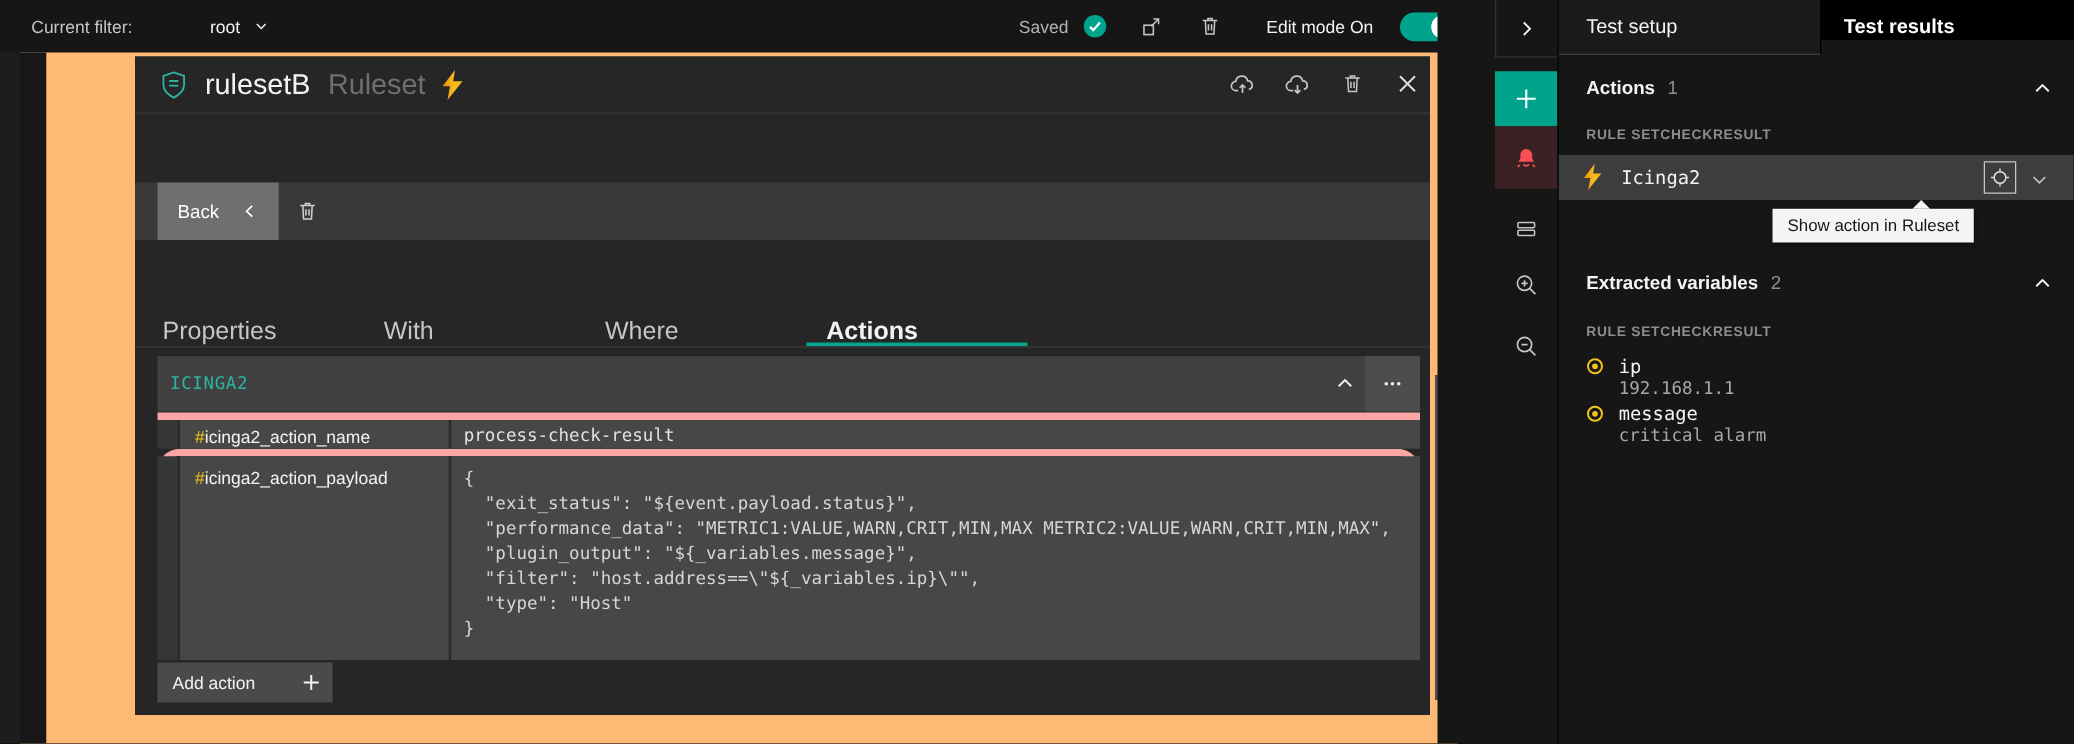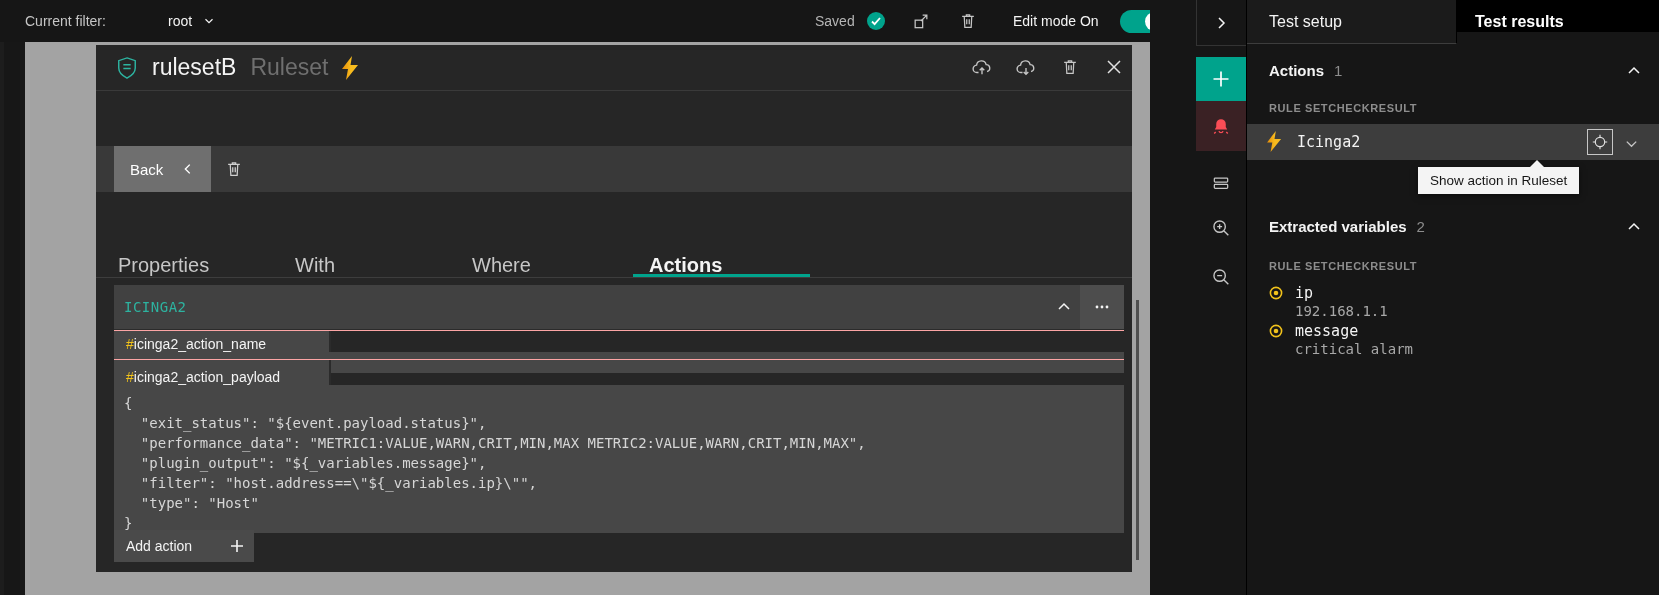--- a/index.html
+++ b/index.html
@@ -17,21 +17,21 @@
   .saved-label { left:815px; top:0; height:42px; line-height:42px; color:#b5b5b5; font-size:14px; }
   .saved-check { left:866px; top:11px; }
   .icon-btn { width:32px; height:32px; display:flex; align-items:center; justify-content:center; cursor:pointer; }
   .tb-export { left:905px; top:5px; }
   .tb-trash  { left:952px; top:5px; }
   .editmode-label { left:1013px; top:0; height:42px; line-height:42px; color:#f4f4f4; font-size:14px; }
   .toggle { left:1120px; top:10px; width:46px; height:23px; background:#00a38c; border-radius:12px; cursor:pointer; }
   .toggle .knob { position:absolute; right:2px; top:2px; width:19px; height:19px; border-radius:50%; background:#fff; }
 
   
-  .main-area { left:4px; top:42px; width:1150px; height:553px; background:#a3a3a3; }
+  .main-area { left:16px; top:42px; width:1150px; height:553px; background:#fdba74; }
   .left-strip { left:0; top:0; width:21px; height:553px; background:#171717; }
   .scrollbar { left:1132px; top:258px; width:3px; height:260px; background:#4f4f4f; }
 
   .card { left:92px; top:3px; width:1036px; height:527px; background:#262626; }
   .title-row { left:0; top:0; width:1036px; height:45px; display:flex; align-items:center; padding-left:20px; gap:14px; }
   .card-title { color:#f4f4f4; font-size:23px; }
   .card-title-type { color:#6f6f6f; font-size:23px; }
   .title-icons { position:absolute; right:2px; top:6px; display:flex; gap:12px; }
   .divider1 { left:0; top:45px; width:1036px; height:1px; background:#3a3a3a; }
 
@@ -44,23 +44,23 @@
   .tab.active { color:#f4f4f4; font-weight:bold; }
   .tabs-divider { left:0; top:232px; width:1036px; height:1px; background:#3d3d3d; }
   .tab-underline { left:537px; top:229px; width:177px; height:3px; background:#00a38c; }
 
   
   .icinga { left:18px; top:240px; width:1010px; height:287px; }
   .icinga-header { left:0; top:0; width:1010px; height:45px; background:#414141; border-bottom:1px solid #2b2b2b; }
   .icinga-title { left:10px; top:0; height:45px; line-height:45px; color:#2db3a0; font-size:14px; letter-spacing:0.5px; }
   .icinga-collapse { left:936px; top:8px; }
   .icinga-overflow { left:966px; top:0; width:44px; height:44px; background:#4d4d4d; display:flex; align-items:center; justify-content:center; cursor:pointer; }
-  .frow { position:absolute; left:0; width:1010px; display:flex; border-top:1px solid #fca5a5;flex-direction:column; }
+  .frow { position:absolute; left:0; width:1010px; display:flex; border-top:6px solid #fca5a5; }
   .frow1 { top:45px; height:29px; }
-  .frow2 { top:74px; height:169px; }
+  .frow2 { top:74px; height:169px;border-radius:18px; }
   .gutter { width:18px; background:#373737; border-right:2px solid #2b2b2b; }
   .kcell { width:217px; background:#474747; border-right:2px solid #2b2b2b; padding:5px 0 0 12px; font-size:14px; color:#f4f4f4; }
   .frow2 .kcell { padding-top:9px; }
   .khash { color:#f1c21b; }
   .vcell { flex:1; background:#474747; padding:5px 0 0 10px; }
   .vcell .val { font-size:14px; color:#e3e3e3; }
   .vcell pre { font-family:"DejaVu Sans Mono", monospace; font-size:14px; line-height:20px; color:#d6d6d6; padding-top:3px; white-space:pre; }
 
   .add-action { left:18px; top:485px; width:140px; height:32px; background:#4a4a4a; display:flex; align-items:center; justify-content:space-between; padding:0 10px 0 12px; color:#f4f4f4; font-size:14px; cursor:pointer; }
 

